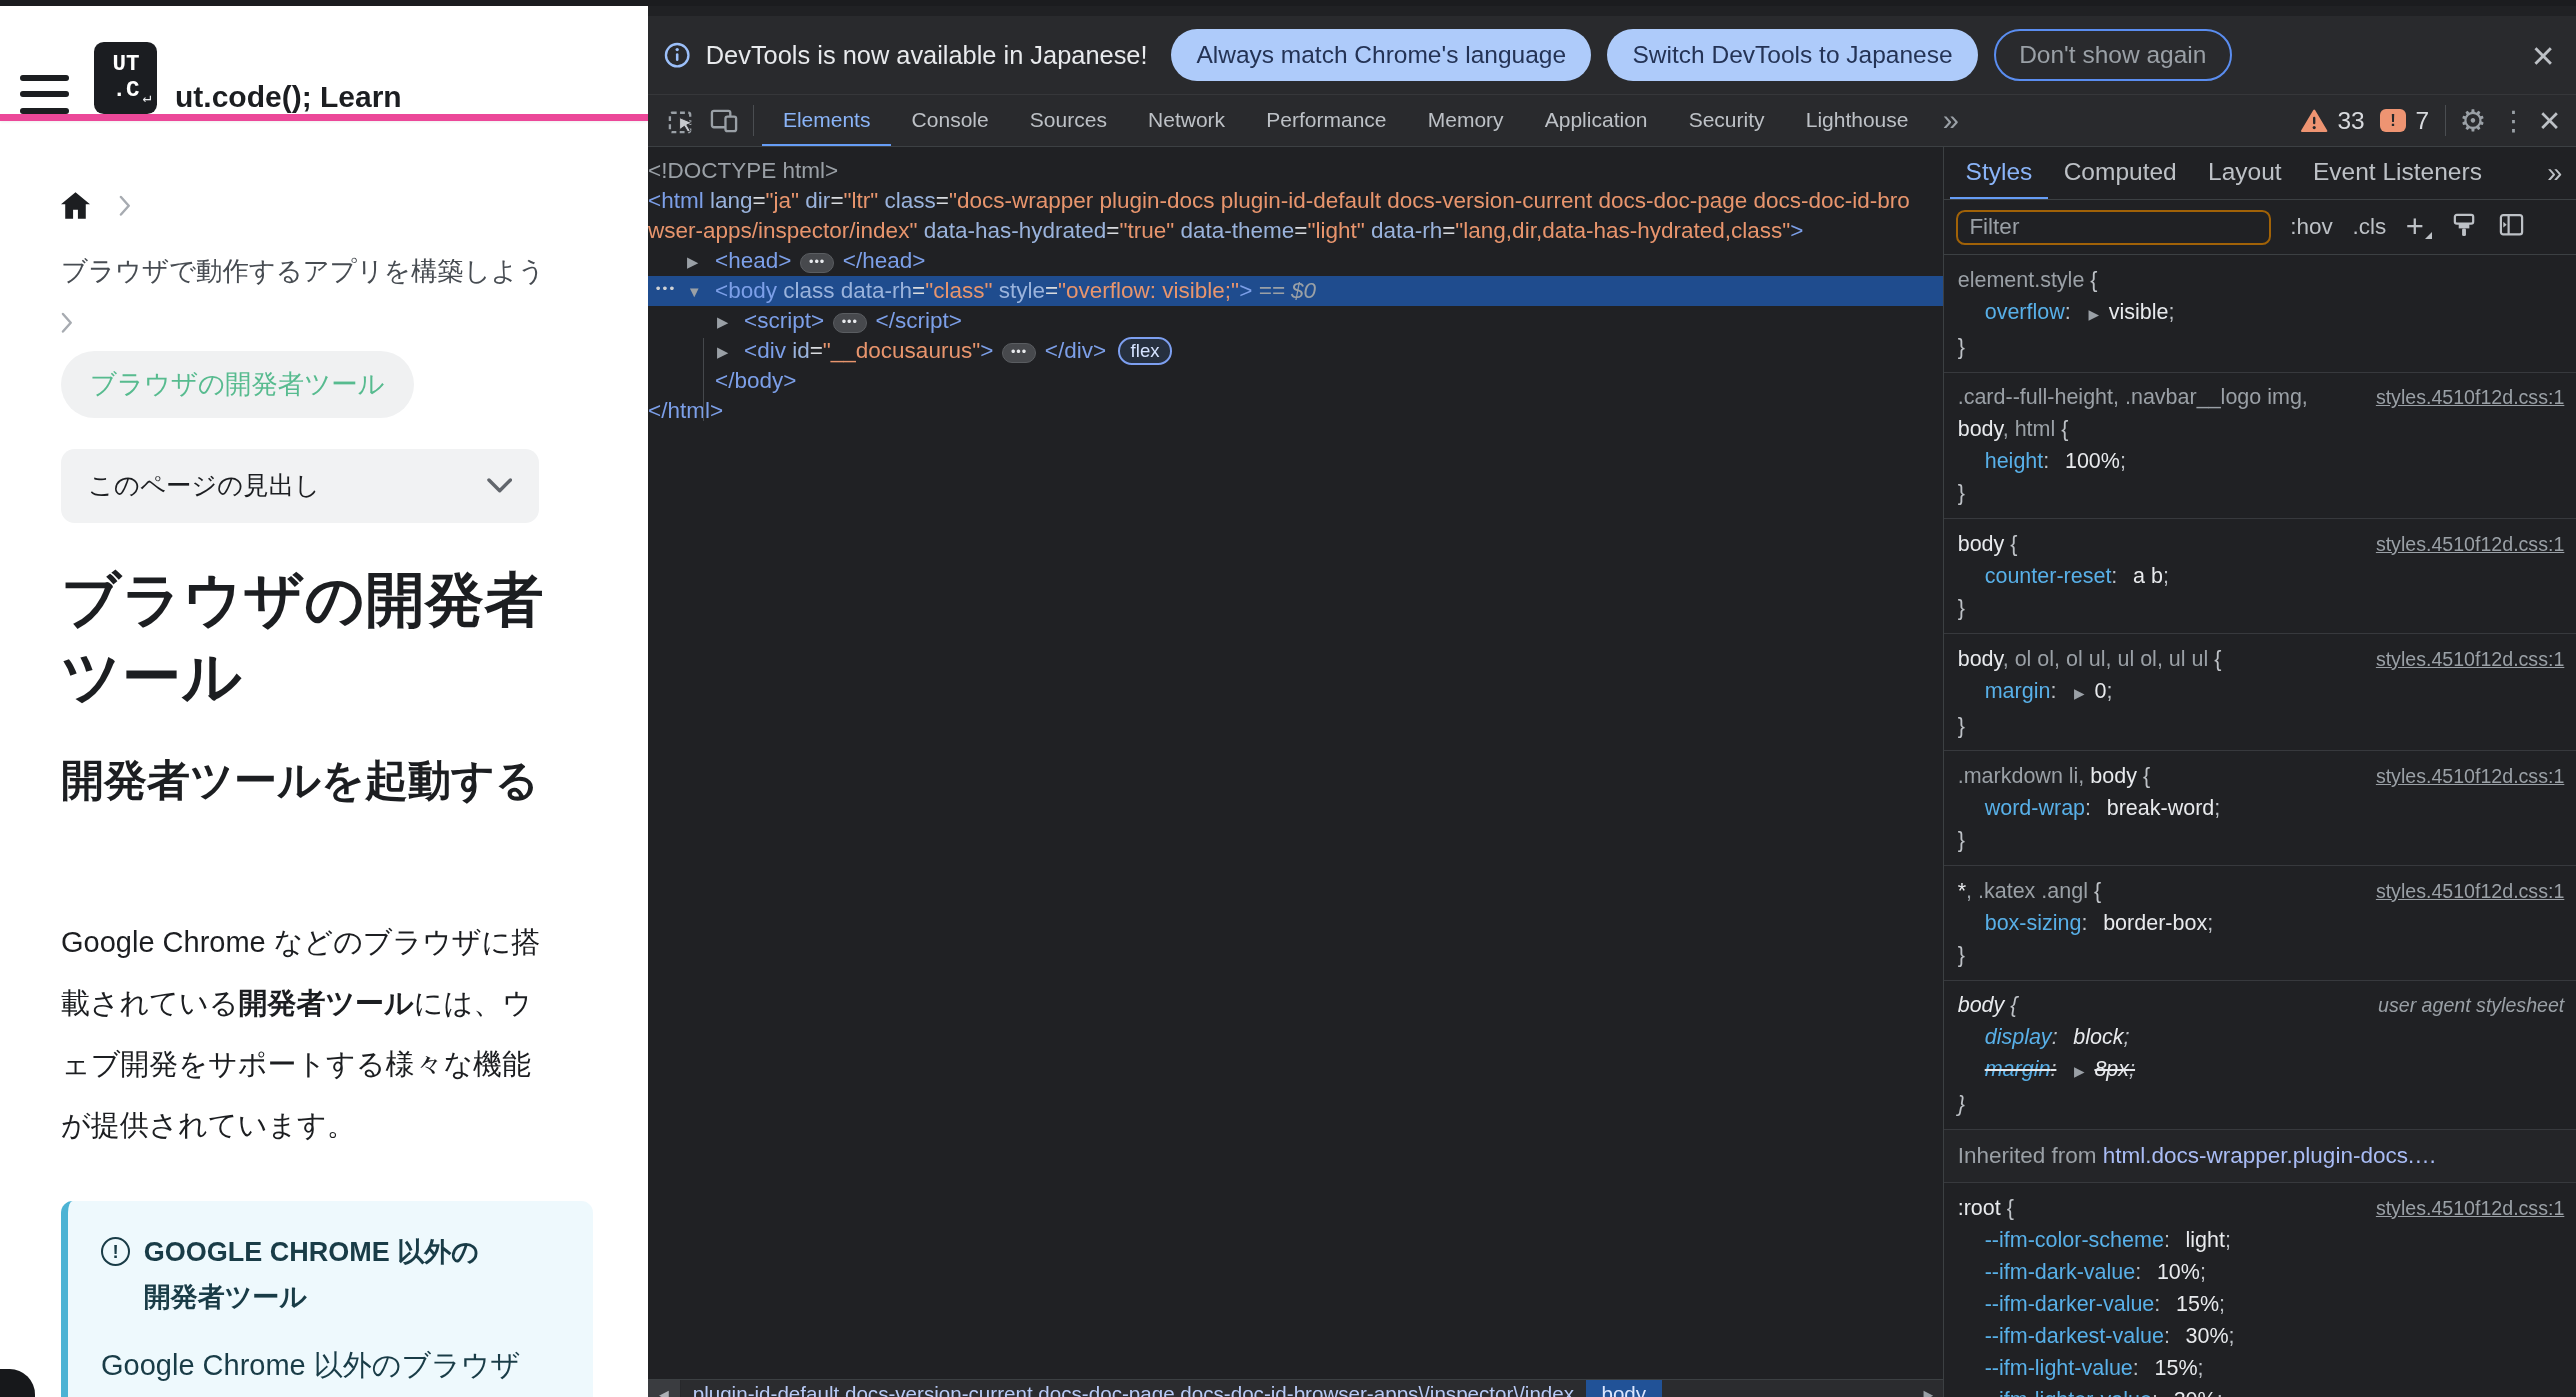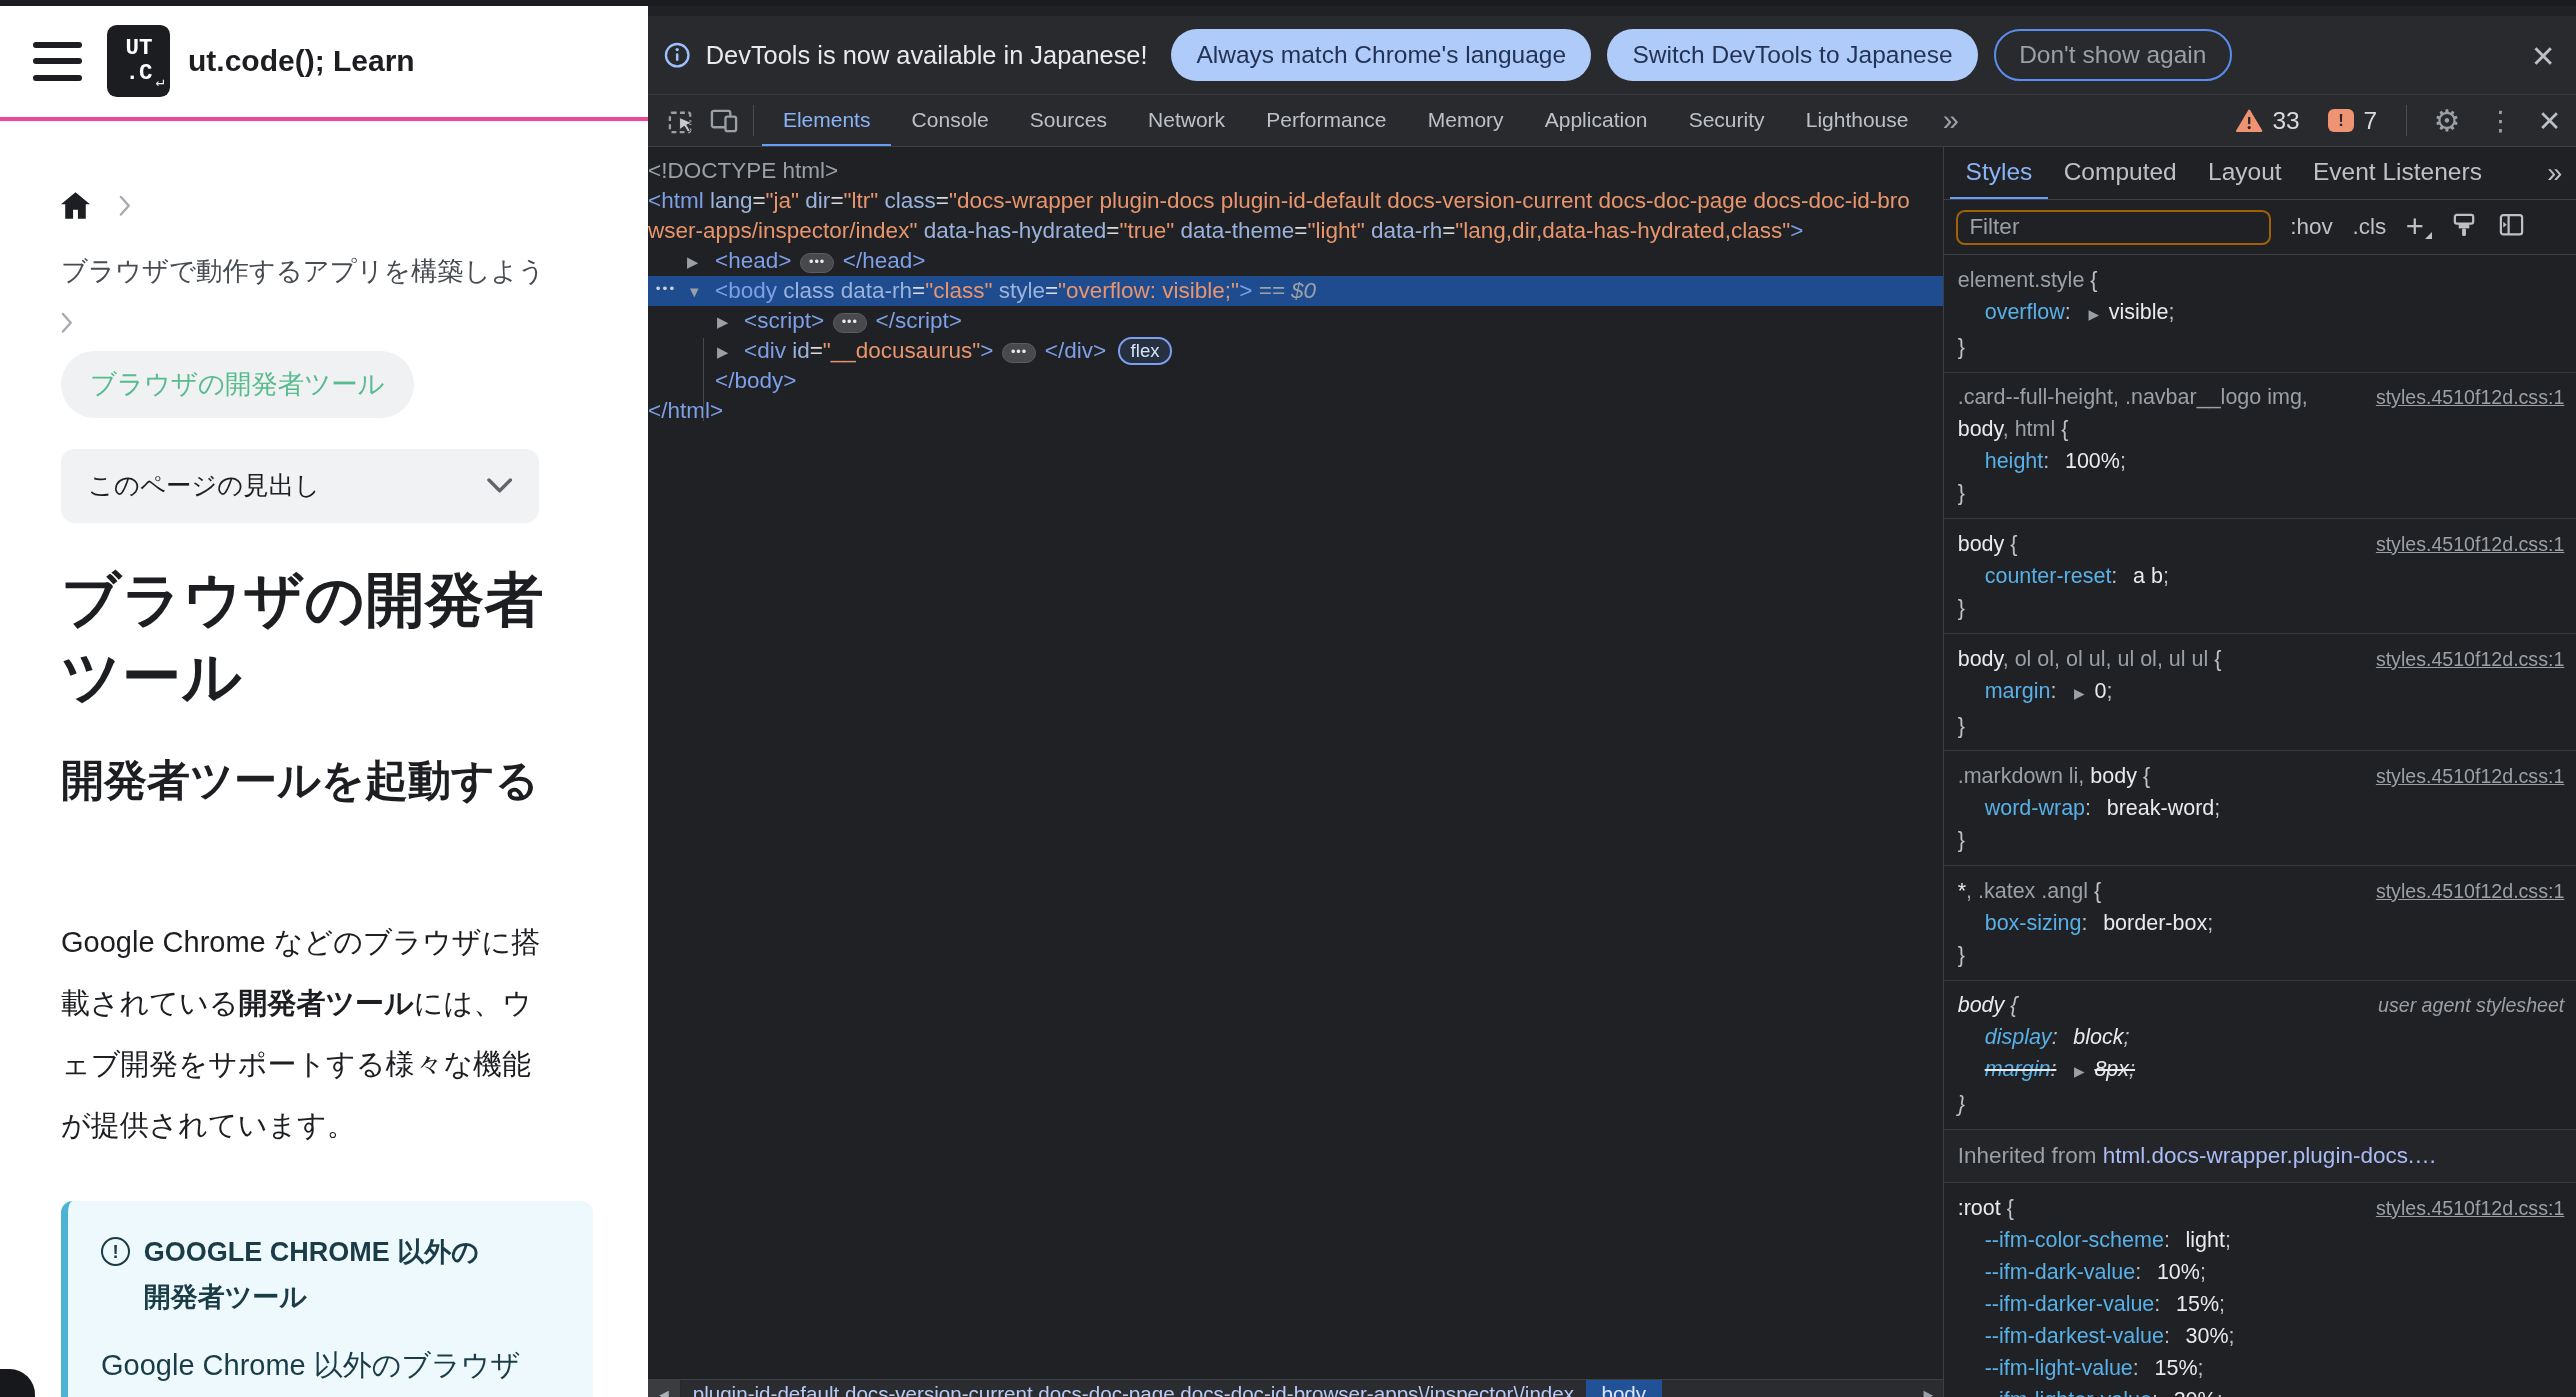--- a/index.html
+++ b/index.html
@@ -5,22 +5,22 @@
   * { margin:0; padding:0; box-sizing:border-box; }
   html,body { background:#101114; }
   #stage {
     position:relative; width:2576px; height:1398px; overflow:hidden;
     background:#202124; font-family:"Liberation Sans","DejaVu Sans",sans-serif;
   }
   .top-strip { position:absolute; left:0; top:0; width:2576px; height:5.9px; background:#1b1c1f; }
 
   
   .docs-pane { position:absolute; left:0; top:5.9px; width:648px; height:1392px; background:#ffffff; overflow:hidden; }
-  .navbar { height:115px; display:flex; align-items:center; padding:0 33px;
-            border-bottom:4px solid #ec4899; box-shadow:0 1px 2.9px rgba(0,0,0,.07); position:relative; }
+  .navbar { height:115px; display:flex; align-items:flex-end; padding:0 20px;
+            border-bottom:7px solid #ec4899; box-shadow:0 1px 2.9px rgba(0,0,0,.07); position:relative; }
   .hamburger { width:49px; height:39px; display:flex; flex-direction:column; justify-content:space-between; cursor:pointer; }
   .hamburger span { display:block; height:5.9px; border-radius:2.9px; background:#1c1e21; }
   .logo-mark { width:63px; height:72px; margin-left:25.4px; background:#1b1d21; border-radius:9.8px; color:#fff;
                font-family:"Liberation Mono","DejaVu Sans Mono",monospace; font-weight:bold; font-size:22.5px;
                display:flex; flex-direction:column; align-items:center; justify-content:center; line-height:25.4px; position:relative; }
   .logo-return { position:absolute; right:5.9px; bottom:2px; font-size:14.7px; font-weight:normal; color:#e8eaed; }
   .site-title { margin-left:17.6px; font-size:30px; font-weight:bold; color:#1c1e21; }
 
   .docs-content { padding:0 61px; }
   .breadcrumb { margin-top:65px; display:flex; flex-direction:column; align-items:flex-start; }
@@ -59,21 +59,21 @@
   .close-x { margin-left:auto; font-size:39px; line-height:1; color:#bdc1c6; cursor:pointer; }
 
   .dt-toolbar { height:53px; background:#292a2d; border-top:1px solid #36373a; border-bottom:1px solid #3c4043;
                 display:flex; align-items:stretch; padding-left:11.7px; flex:0 0 auto; }
   .tool-ico { width:43px; display:flex; align-items:center; justify-content:center; cursor:pointer; }
   .v-div { width:1px; background:#4a4d51; margin:9.8px 7.8px; }
   .dt-tabs { display:flex; align-items:stretch; }
   .dt-tab { padding:0 20.6px; display:flex; align-items:center; font-size:21px; color:#bdc1c6; cursor:pointer; border-bottom:2.9px solid transparent; white-space:nowrap; }
   .dt-tab.selected { color:#8ab4f8; border-bottom-color:#669df6; }
   .more-tabs { display:flex; align-items:center; padding:0 13.7px; color:#9aa0a6; font-size:29px; cursor:pointer; }
-  .tb-right { margin-left:auto; display:flex; align-items:center; gap:13px; padding-right:15.7px; }
+  .tb-right { margin-left:auto; display:flex; align-items:center; gap:0; padding-right:15.7px; }
   .count-group { display:flex; align-items:center; gap:9.8px; padding:0 7.8px; cursor:pointer; }
   .count-num { font-size:24.5px; color:#d8dade; }
   .issue-ico { width:25.4px; height:23.5px; background:#ee9472; border-radius:5.9px; color:#26282b; font-weight:bold; font-size:16.6px;
                display:flex; align-items:center; justify-content:center; }
   .gear { font-size:30px; color:#9aa0a6; cursor:pointer; padding:0 5.9px; }
   .kebab { font-size:27px; color:#9aa0a6; cursor:pointer; padding:0 7.8px; letter-spacing:0; }
 
   .dt-main { flex:1; display:flex; min-height:0; }
   .elements-panel { width:1295px; position:relative; overflow:hidden; flex:0 0 auto; }
   .dom-tree { position:absolute; inset:0 0 29px 0; padding-top:8.8px; font-size:22.5px; line-height:30px; }

